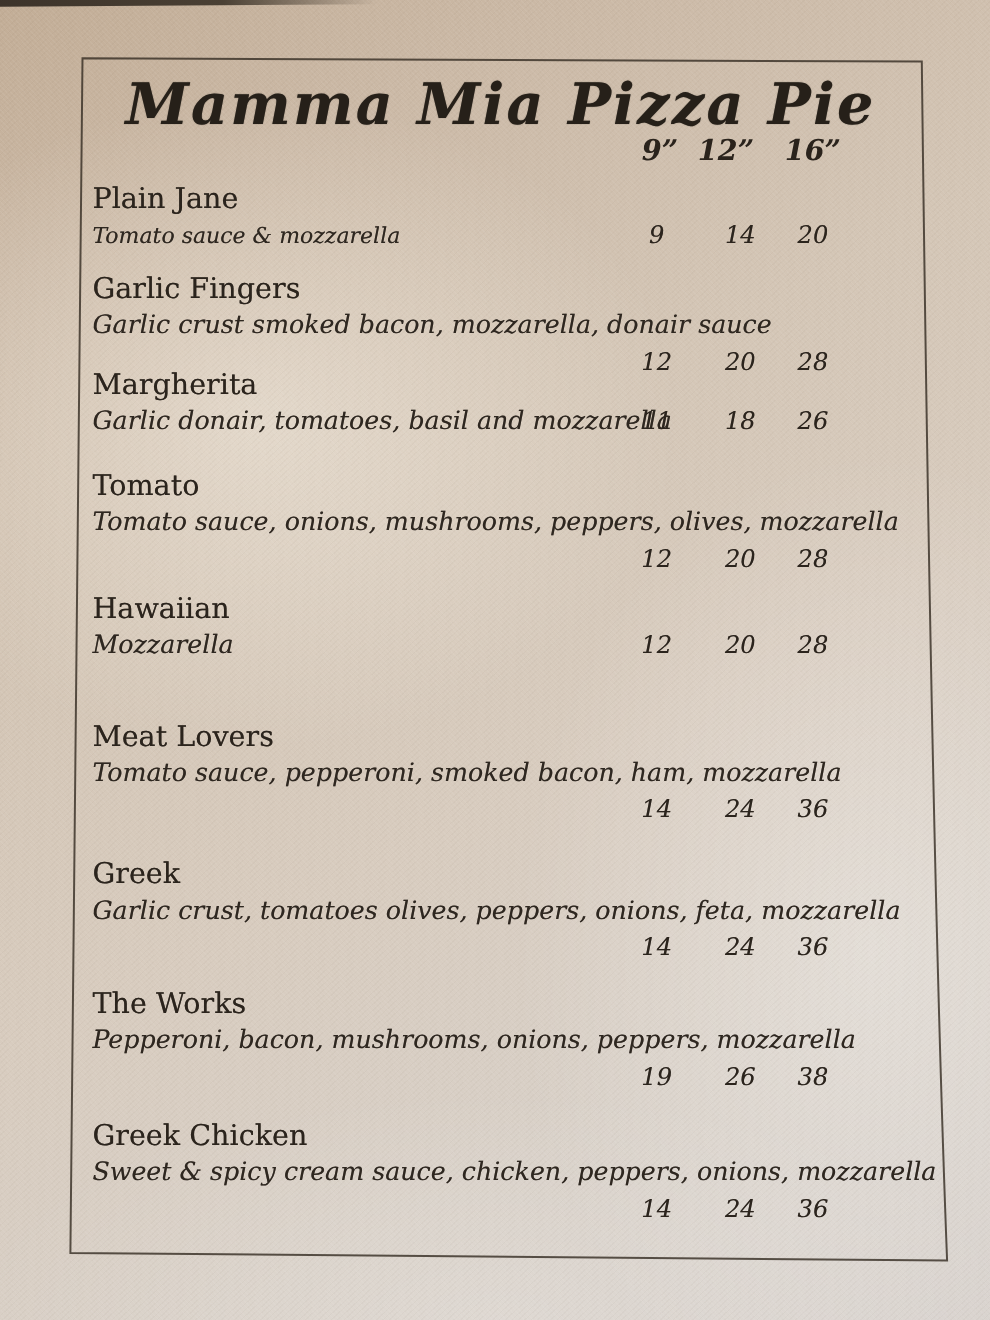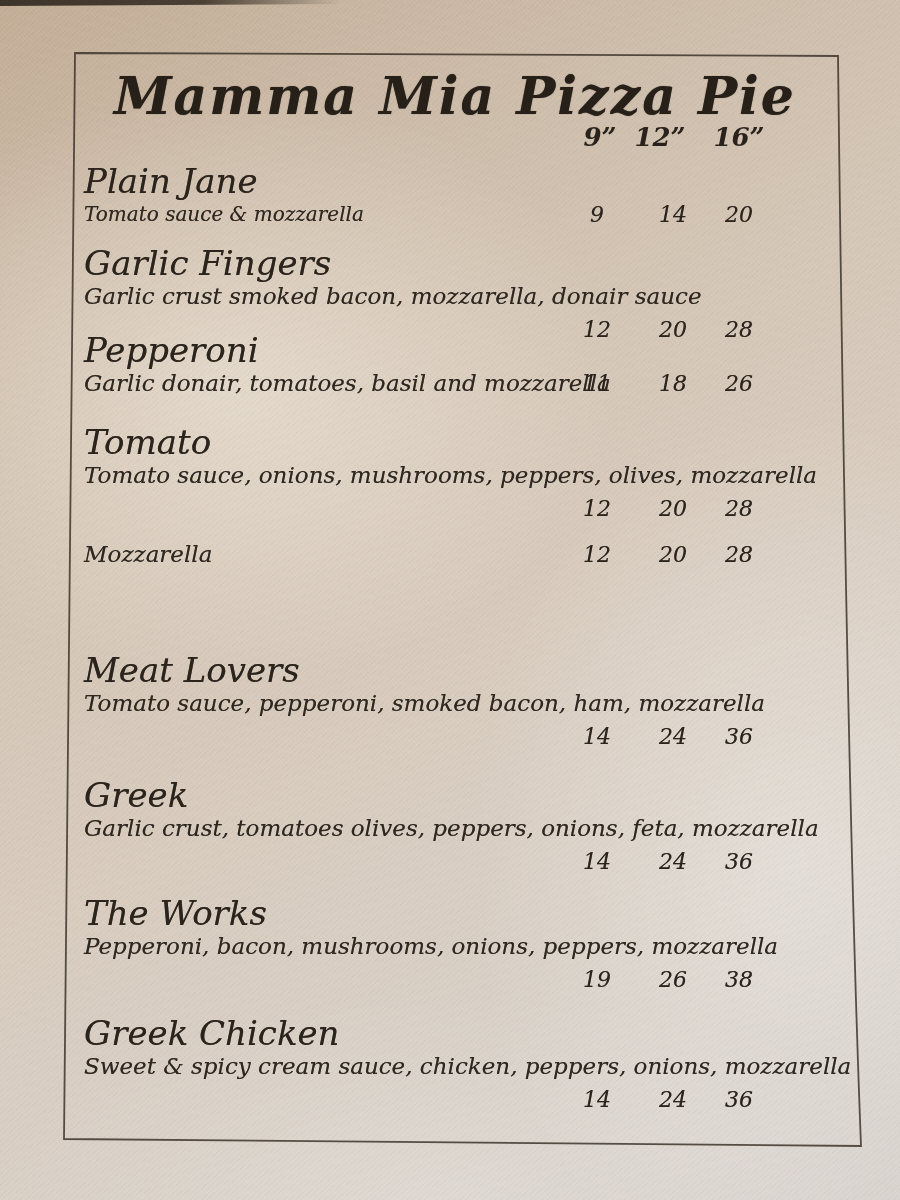--- a/index.html
+++ b/index.html
@@ -56,21 +56,21 @@
     font-style: italic; font-weight: bold; font-size: 26px;
     color: #2a231c;
   }
   .size.s1 { left: 493px; }
   .size.s2 { left: 553px; }
   .size.s3 { left: 632px; }
 
   .items { position: absolute; left: 0; top: 0; right: 0; bottom: 0; }
   .item { position: absolute; left: 9px; right: 2px; }
   .item .name {
-    font-style: italic; font-size: 34px; line-height: 33px;
+    font-size: 26px; line-height: 33px;
     height: 33px; white-space: nowrap;
     color: #2b241d;
     text-shadow: 0 0 0.6px rgba(43,36,29,0.6);
   }
   .line {
     position: relative; height: 33px;
     font-style: italic; font-size: 23px; line-height: 33px;
     white-space: nowrap;
     color: #2e2720;
     text-shadow: 0 0 0.6px rgba(46,39,32,0.55);
@@ -113,33 +113,34 @@
         <div class="item" style="top: 195px;">
           <div class="name">Garlic Fingers</div>
           <div class="line desc"><span>Garlic crust smoked bacon, mozzarella, donair sauce</span></div>
           <div class="line price-line">
             <span class="price p1">12</span>
             <span class="price p2">20</span>
             <span class="price p3">28</span>
           </div>
         </div>
         <div class="item" style="top: 282px;">
-          <div class="name">Pepperoni</div>
+          <div class="name">Margherita</div>
           <div class="line desc"><span>Garlic donair, tomatoes, basil and mozzarella</span><span class="price p1">11</span><span class="price p2">18</span><span class="price p3">26</span></div>
         </div>
         <div class="item" style="top: 374px;">
           <div class="name">Tomato</div>
           <div class="line desc"><span>Tomato sauce, onions, mushrooms, peppers, olives, mozzarella</span></div>
           <div class="line price-line">
             <span class="price p1">12</span>
             <span class="price p2">20</span>
             <span class="price p3">28</span>
           </div>
         </div>
         <div class="item" style="top: 486px;">
+          <div class="name">Hawaiian</div>
           <div class="line desc"><span>Mozzarella</span><span class="price p1">12</span><span class="price p2">20</span><span class="price p3">28</span></div>
         </div>
         <div class="item" style="top: 602px;">
           <div class="name">Meat Lovers</div>
           <div class="line desc"><span>Tomato sauce, pepperoni, smoked bacon, ham, mozzarella</span></div>
           <div class="line price-line">
             <span class="price p1">14</span>
             <span class="price p2">24</span>
             <span class="price p3">36</span>
           </div>

